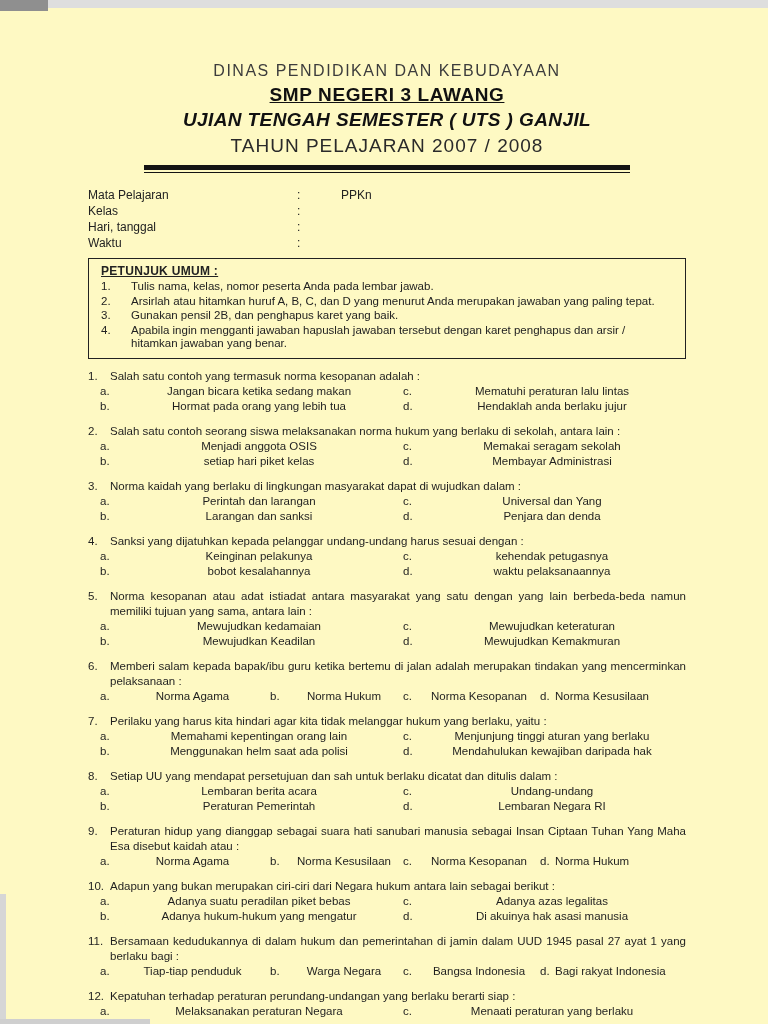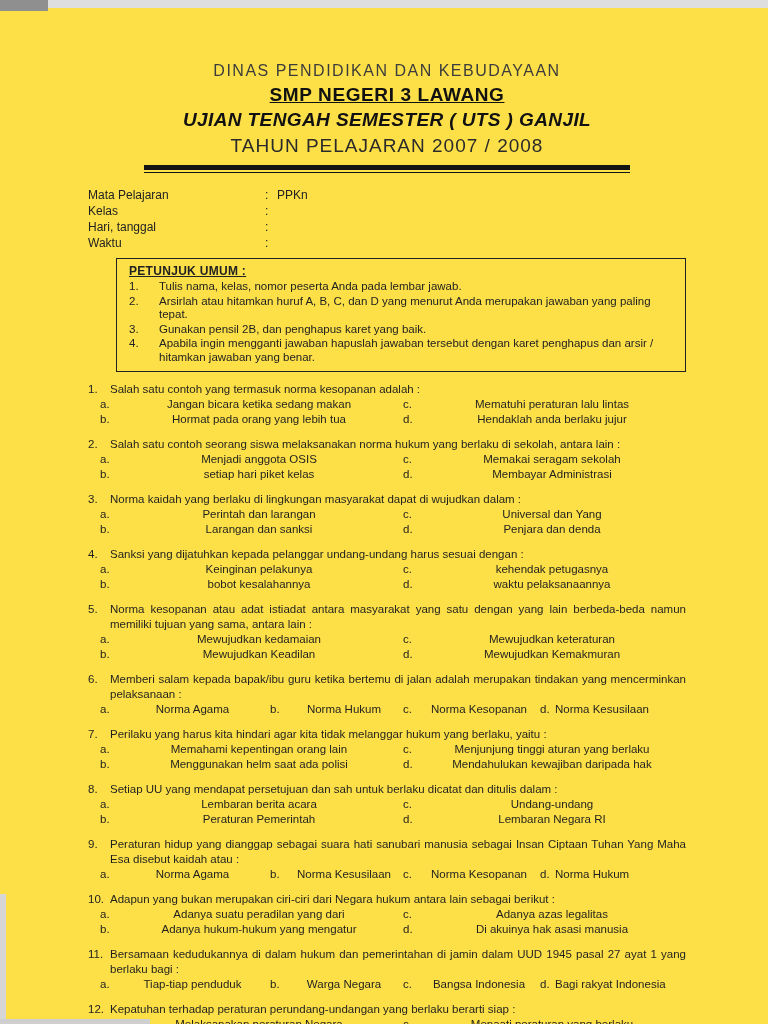--- a/index.html
+++ b/index.html
@@ -3,53 +3,52 @@
 <meta charset="utf-8">
 <style>
   * { margin:0; padding:0; box-sizing:border-box; }
   html,body { width:768px; height:1024px; overflow:hidden; }
   body {
     background:#ffffff;
     font-family:"Liberation Sans", sans-serif;
     color:#1f1f1f;
     position:relative;
   }
-  .page { position:absolute; inset:0; padding:62px 82px 0 88px; background:#fde047; }
+  .page { position:absolute; inset:0; padding:62px 82px 0 88px; background:#fef9c3; }
 
   
   .artifact-top { position:absolute; top:0; left:0; width:768px; height:8px; background:#dedede; }
   .artifact-top-corner { position:absolute; top:0; left:0; width:48px; height:11px; background:#8f8f8f; }
   .artifact-bottom-left { position:absolute; left:0; bottom:0; width:6px; height:130px; background:#d6d6d6; }
   .artifact-bottom-strip { position:absolute; left:0; bottom:0; width:150px; height:5px; background:#cfcfcf; }
 
   
   .doc-header { text-align:center; color:#2e2e2e; }
   .h-line1 { font-size:16px; line-height:18px; letter-spacing:1.5px; color:#3c3c3c; }
   .h-line2 { font-size:19px; line-height:21px; font-weight:bold; letter-spacing:.6px; margin-top:4px; color:#111;text-decoration:underline; }
   .h-line3 { font-size:19px; line-height:22px; font-weight:bold; letter-spacing:.4px; margin-top:4px; color:#111;font-style:italic; }
   .h-line4 { font-size:19px; line-height:18px; letter-spacing:1px; margin-top:6px; color:#2a2a2a; }
   .rule-thick { height:5px; background:#141414; width:486px; margin:10px auto 0 auto; }
   .rule-thin  { height:1px; background:#141414; width:486px; margin:2px auto 0 auto; }
 
   
   .info { margin-top:14px; font-size:12px; line-height:16px; color:#222; }
-  .info-row { display:flex; }
+  .info-row { display:flex;gap:32px; }
   .info-label { width:177px; flex:none; }
   .info-colon { width:12px; flex:none; }
   .info-value { flex:1; }
 
   
   .instructions-box {
     margin-top:7px;
     border:1.5px solid #222;
     padding:5px 18px 7px 12px;
     font-size:11.5px;
     line-height:13.5px;
     color:#222;
-    margin-left:28px;
   }
   .instr-title { font-weight:bold; text-decoration:underline; font-size:12px; line-height:15px; letter-spacing:.3px; }
   .instr-item { display:flex; margin-top:1px; }
   .instr-num { width:30px; flex:none; }
   .instr-text { flex:1; }
 
   
   .questions { margin-top:10px; font-size:11.5px; line-height:15px; color:#1f1f1f; }
   .question { margin-top:10px; }
   .q-stem { display:flex; }
@@ -340,21 +339,21 @@
         </div>
       </div>
       <div class="question">
         <div class="q-stem">
           <span class="q-num">10.</span>
           <span class="q-text">Adapun yang bukan merupakan ciri-ciri dari Negara hukum antara lain sebagai berikut :</span>
         </div>
         <div class="options-grid">
           <div class="option">
             <span class="opt-label">a.</span>
-            <span class="opt-text">Adanya suatu peradilan yang dari</span>
+            <span class="opt-text">Adanya suatu peradilan piket bebas</span>
           </div>
           <div class="option">
             <span class="opt-label">c.</span>
             <span class="opt-text">Adanya azas legalitas</span>
           </div>
           <div class="option">
             <span class="opt-label">b.</span>
             <span class="opt-text">Adanya hukum-hukum yang mengatur</span>
           </div>
           <div class="option">

